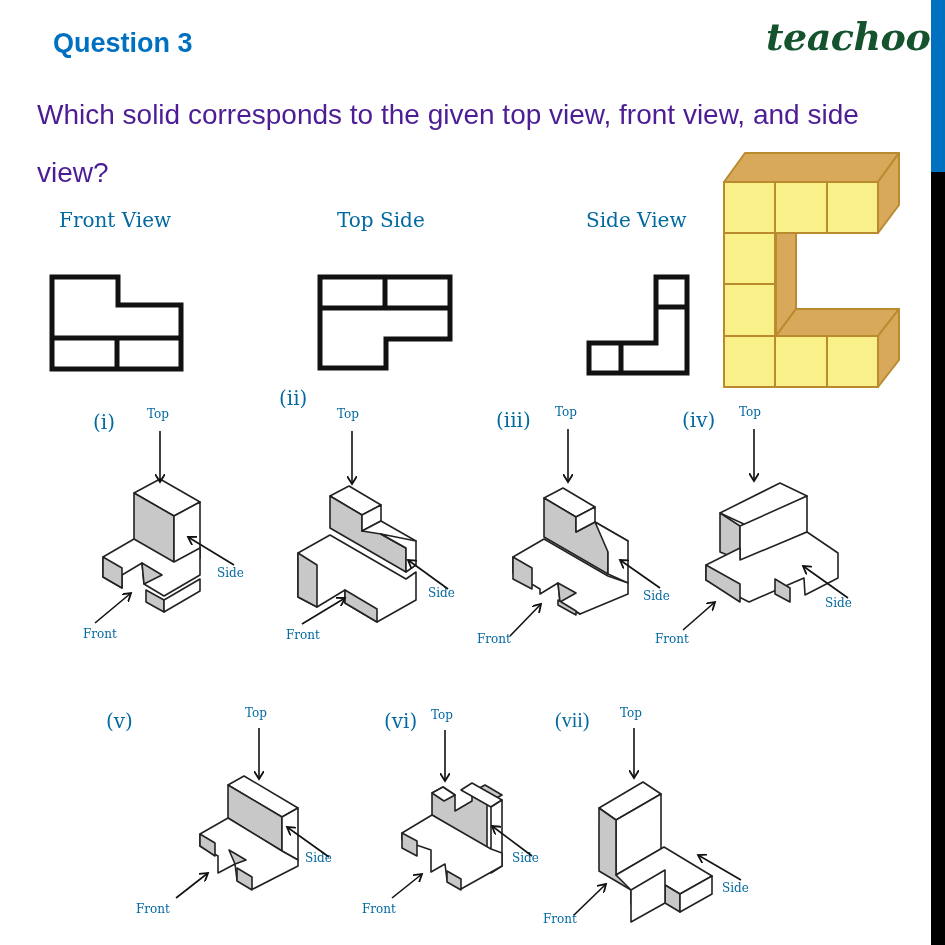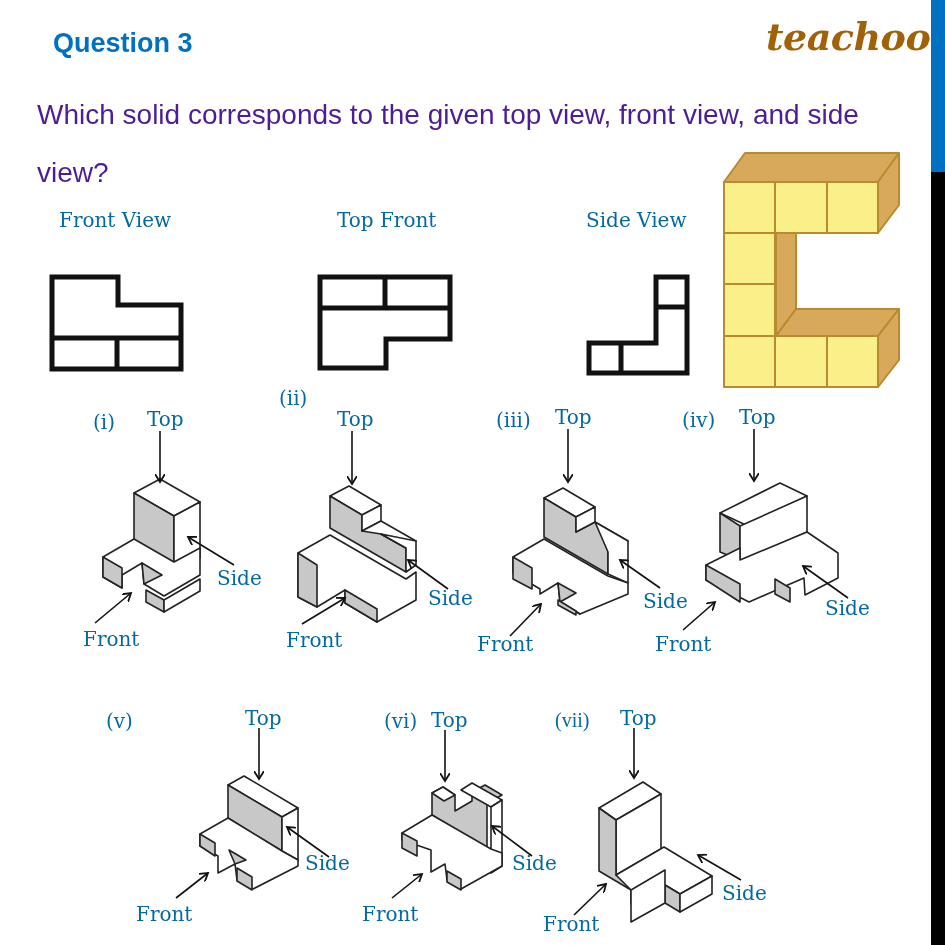--- a/index.html
+++ b/index.html
@@ -1,40 +1,40 @@
 <!DOCTYPE html>
 <html><head>
 <meta charset="utf-8">
 <style>
   html, body { margin:0; padding:0; background:#ffffff; }
   body { width:945px; height:945px; position:relative; overflow:hidden; font-family:"Liberation Sans", sans-serif; }
   .abs { position:absolute; }
   .q-title { left:37px; top:28px; font-size:27px; font-weight:bold; color:#0070C0; font-family:"Liberation Sans", sans-serif;margin-left:16px; }
   .q-text { left:37px; top:86px; width:880px; font-size:28px; line-height:58px; color:#4c1d95; font-family:"Liberation Sans", sans-serif; }
-  .logo { left:766px; top:14px; font-size:38px; font-weight:bold; font-style:italic; color:#a16207; font-family:"DejaVu Serif", serif; letter-spacing:-0.5px; }
+  .logo { left:766px; top:14px; font-size:38px; font-weight:bold; font-style:italic; color:#14532d; font-family:"DejaVu Serif", serif; letter-spacing:-0.5px; }
   .strip-blue { left:931px; top:0; width:14px; height:172px; background:#0070C0; }
   .strip-black { left:931px; top:172px; width:14px; height:773px; background:#000; }
   .serif { font-family:"DejaVu Serif", serif; color:#0369a1; }
   .view-label { font-size:20px; }
   .opt-label { font-size:20px; }
-  .small-label { font-size:20px; }
+  .small-label { font-size:12px; }
   svg { position:absolute; overflow:visible; }
 </style>
 </head>
 <body>
 
 <div class="abs q-title">Question 3</div>
 <div class="abs logo">teachoo</div>
 <div class="abs q-text">Which solid corresponds to the given top view, front view, and side view?</div>
 
 <div class="abs strip-blue"></div>
 <div class="abs strip-black"></div>
 
 <div class="abs serif view-label" style="left:59px;top:208px;">Front View</div>
-<div class="abs serif view-label" style="left:337px;top:208px;">Top Front</div>
+<div class="abs serif view-label" style="left:337px;top:208px;">Top Side</div>
 <div class="abs serif view-label" style="left:586px;top:208px;">Side View</div>
 
 <svg style="left:0;top:0;" width="945" height="945">
   <g fill="none" stroke="#111" stroke-width="5">
 
     <path d="M52,277 H118 V305 H181 V369 H52 Z"></path>
     <line x1="52" y1="338" x2="181" y2="338"></line>
     <line x1="117" y1="338" x2="117" y2="369"></line>
 
     <path d="M320,277 H450 V339 H386 V368 H320 Z"></path>

